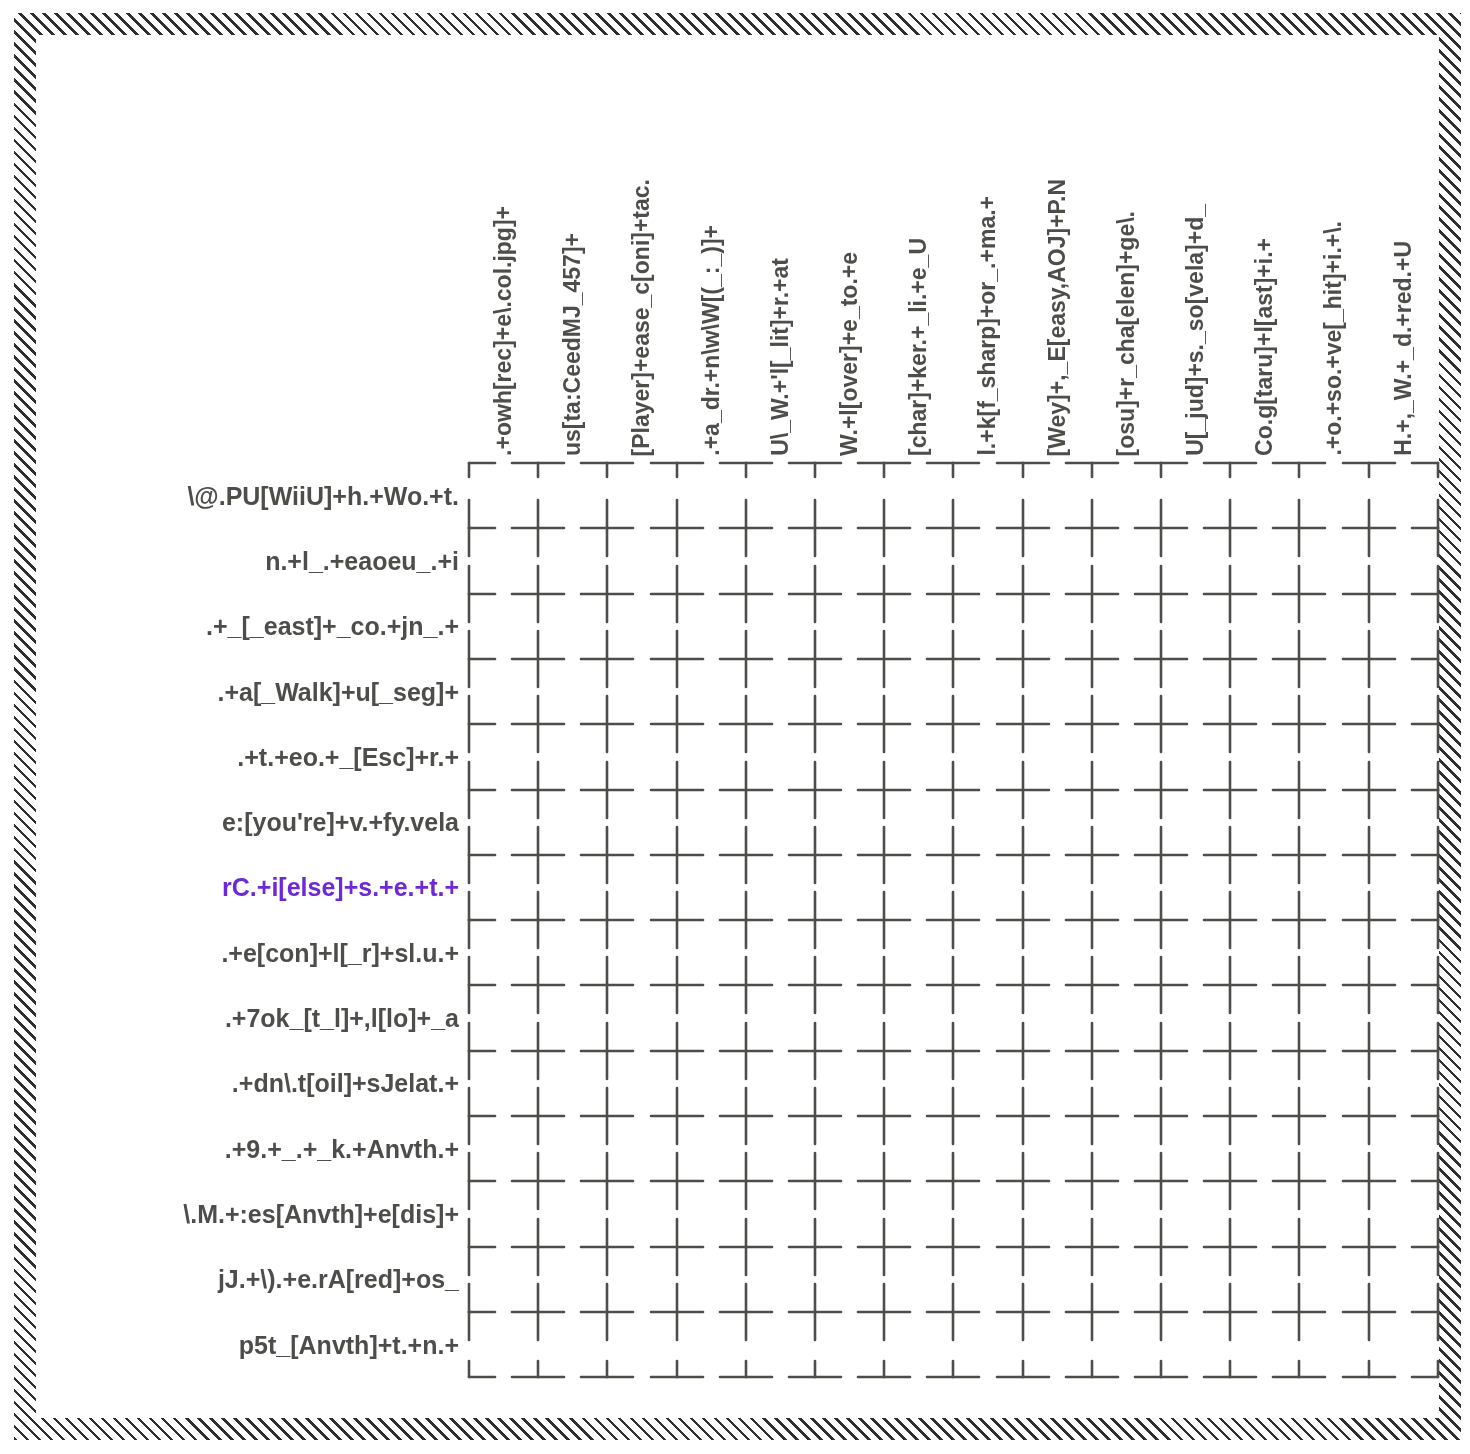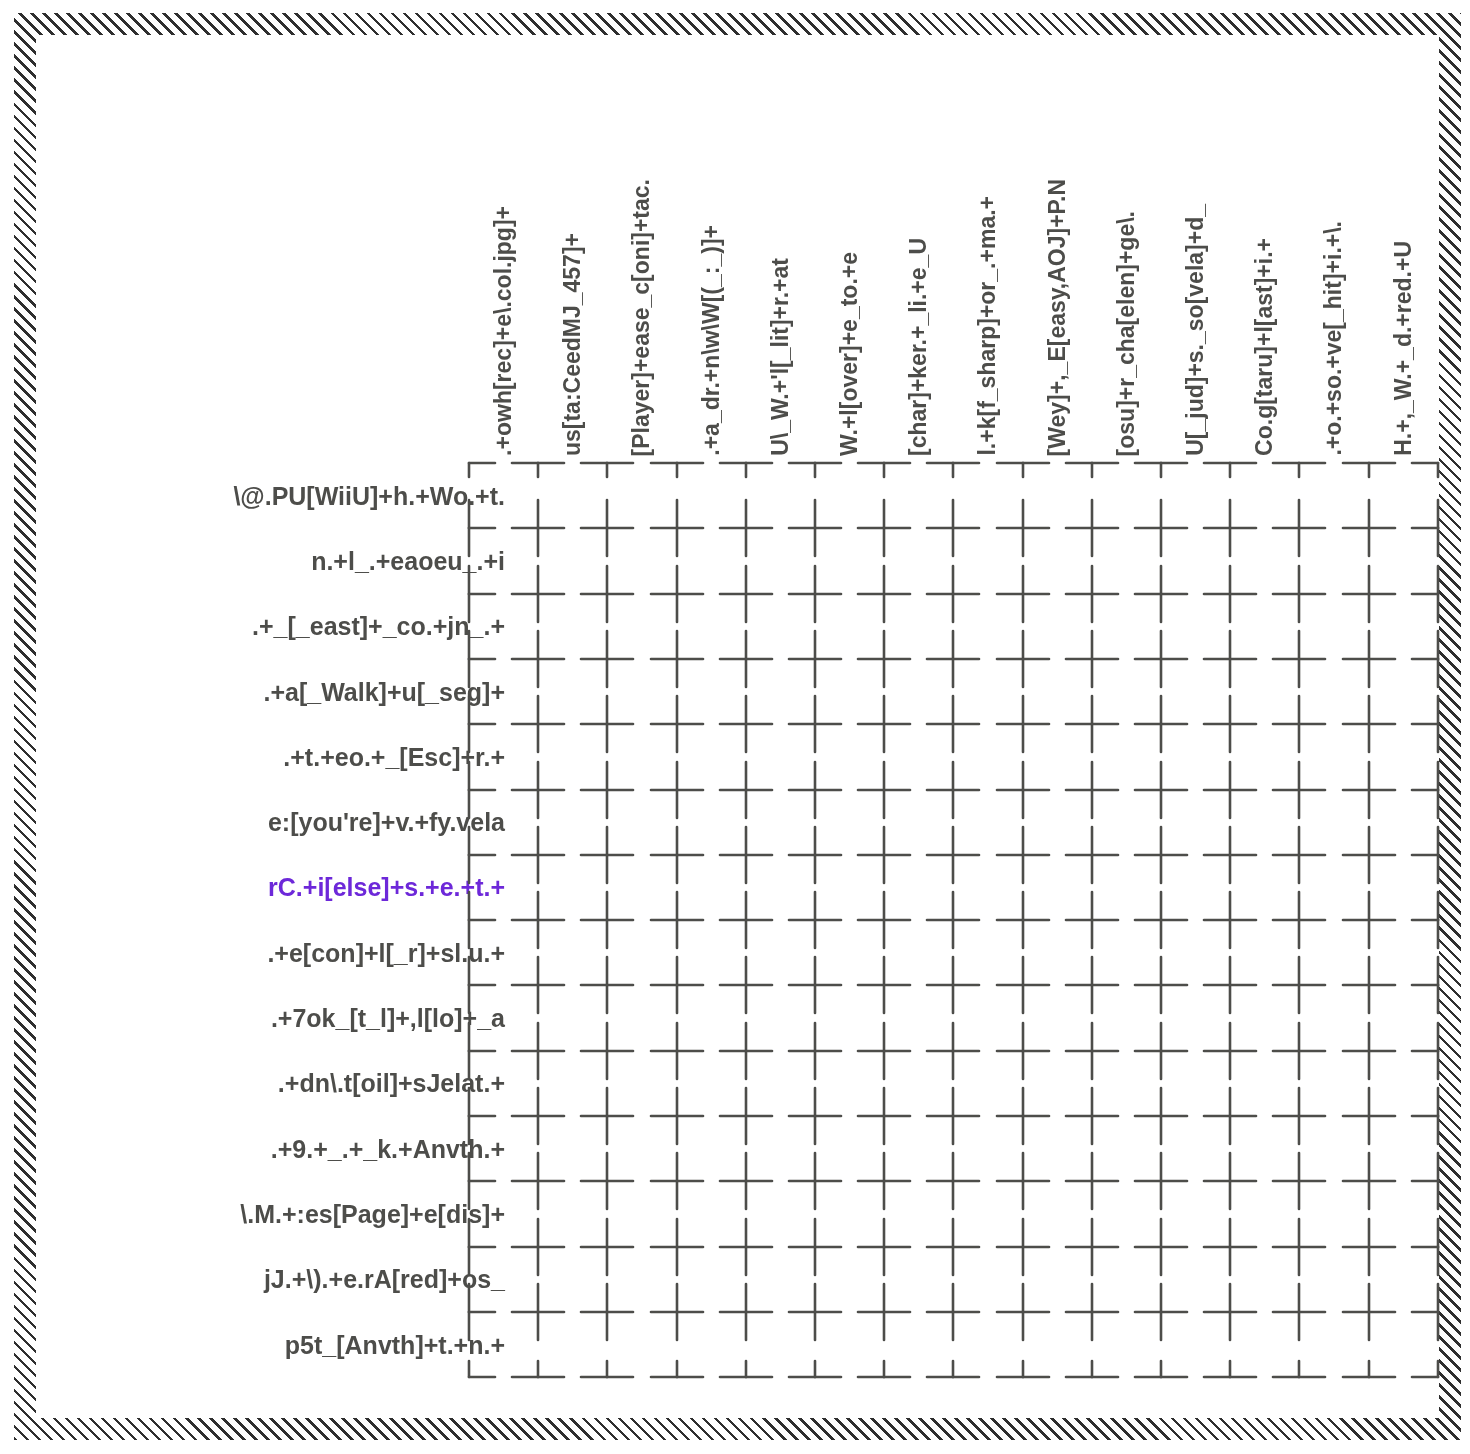--- a/index.html
+++ b/index.html
@@ -10,21 +10,21 @@
     }
     .frame {
       position: absolute; left: 14px; top: 13px; width: 1447px; height: 1427px;
       background: repeating-linear-gradient(45deg, #2f2f2f 0px, #2f2f2f 2.6px, #ffffff 2.6px, #ffffff 8.5px);
     }
     .inner {
       position: absolute; left: 22px; top: 22px; width: 1403px; height: 1383px;
       background: #ffffff;
     }
     .row-label {
-      position: absolute; right: 965px; height: 34px; line-height: 34px;
+      position: absolute; right: 1011px; height: 34px; line-height: 34px;
       white-space: nowrap;
       font-size: 25px; font-weight: bold; color: #4d4d4a;
       text-align: right;
     }
     .grid { position: absolute; left: 0; top: 0; width: 1470px; height: 1454px; }
     .mark { position: absolute; width: 60px; height: 60px; }
     .mark svg { display: block; }
   </style>
 </head>
 <body>
@@ -54,21 +54,21 @@
     <div class="row-label" style="top: 543.95px; color: rgb(77, 77, 74);"><span>n.+l_.+eaoeu_.+i</span></div>
     <div class="row-label" style="top: 609.25px; color: rgb(77, 77, 74);"><span>.+_[_east]+_co.+jn_.+</span></div>
     <div class="row-label" style="top: 674.55px; color: rgb(77, 77, 74);"><span>.+a[_Walk]+u[_seg]+</span></div>
     <div class="row-label" style="top: 739.85px; color: rgb(77, 77, 74);"><span>.+t.+eo.+_[Esc]+r.+</span></div>
     <div class="row-label" style="top: 805.15px; color: rgb(77, 77, 74);"><span>e:[you're]+v.+fy.vela</span></div>
     <div class="row-label" style="top: 870.45px; color: #6d28d9;"><span>rC.+i[else]+s.+e.+t.+</span></div>
     <div class="row-label" style="top: 935.75px; color: rgb(77, 77, 74);"><span>.+e[con]+l[_r]+sl.u.+</span></div>
     <div class="row-label" style="top: 1001.05px; color: rgb(77, 77, 74);"><span>.+7ok_[t_l]+,l[lo]+_a</span></div>
     <div class="row-label" style="top: 1066.35px; color: rgb(77, 77, 74);"><span>.+dn\.t[oil]+sJelat.+</span></div>
     <div class="row-label" style="top: 1131.65px; color: rgb(77, 77, 74);"><span>.+9.+_.+_k.+Anvth.+</span></div>
-    <div class="row-label" style="top: 1196.95px; color: rgb(77, 77, 74);"><span>\.M.+:es[Page]+e[dis]+</span></div>
+    <div class="row-label" style="top: 1196.95px; color: rgb(77, 77, 74);"><span>\.M.+:es[Anvth]+e[dis]+</span></div>
     <div class="row-label" style="top: 1262.25px; color: rgb(77, 77, 74);"><span>jJ.+\).+e.rA[red]+os_</span></div>
     <div class="row-label" style="top: 1327.55px; color: rgb(77, 77, 74);"><span>p5t_[Anvth]+t.+n.+</span></div>
   </div>
 <div id="grid" class="grid">
     <div class="mark" style="left: 439px; top: 433px;">
       <svg width="60" height="60" viewBox="0 0 60 60">
         <g stroke="#4d4d4a" stroke-width="2.6" stroke-linecap="round">
           <line x1="30" y1="30" x2="30" y2="44"></line>
           <line x1="30" y1="30" x2="56" y2="30"></line>
         </g>

